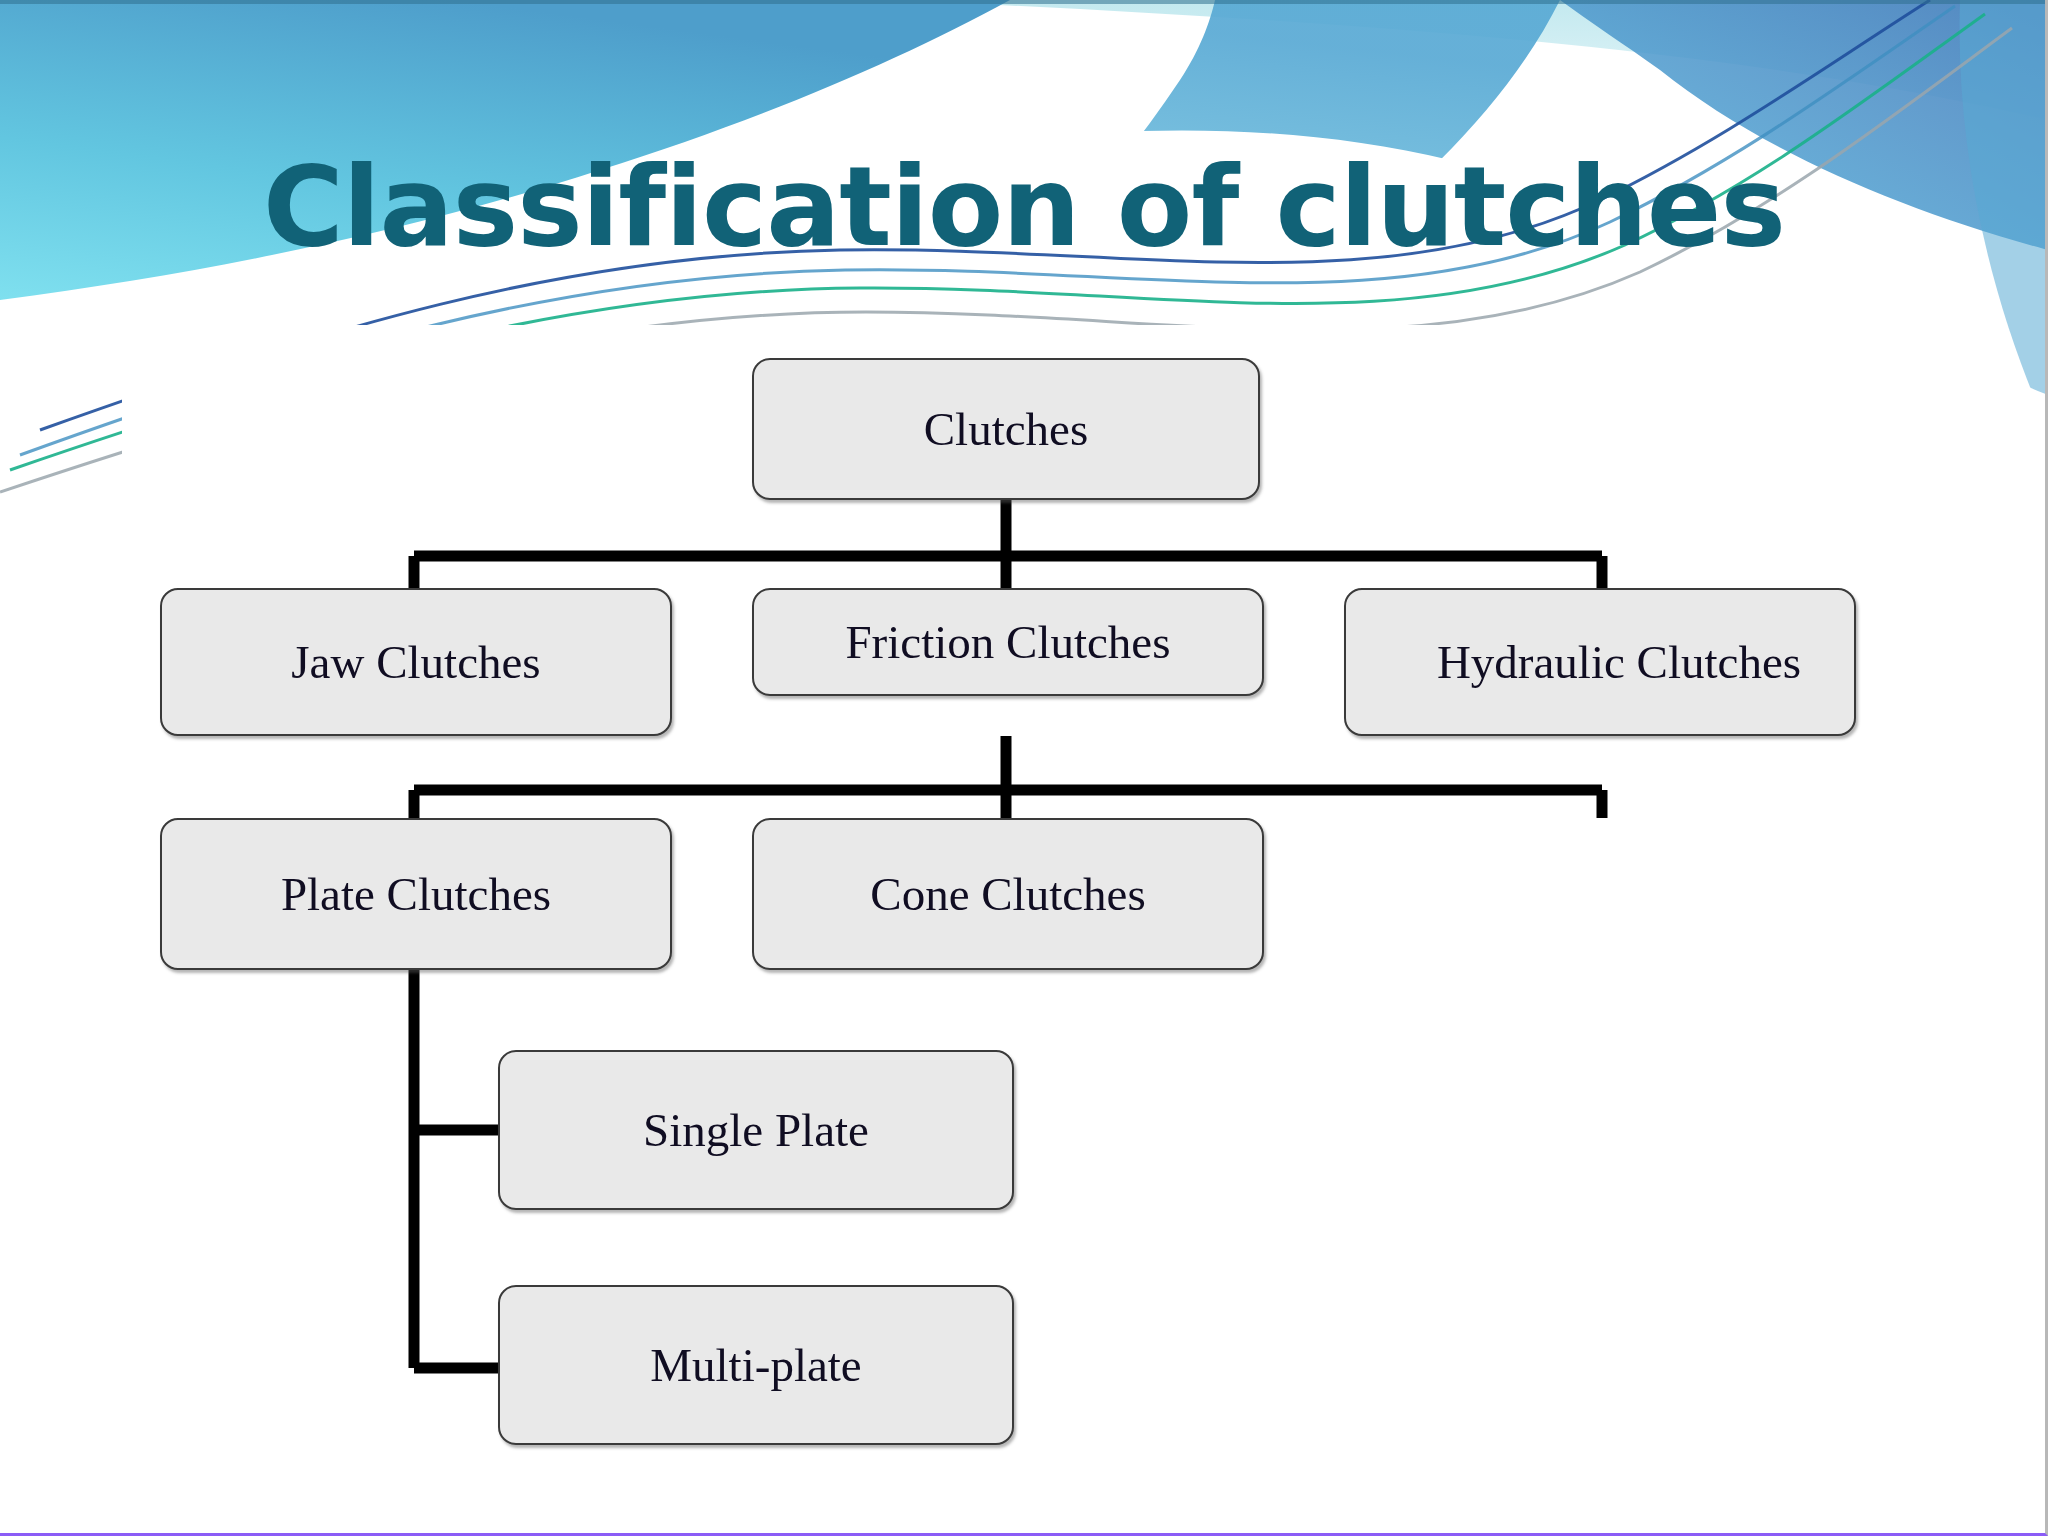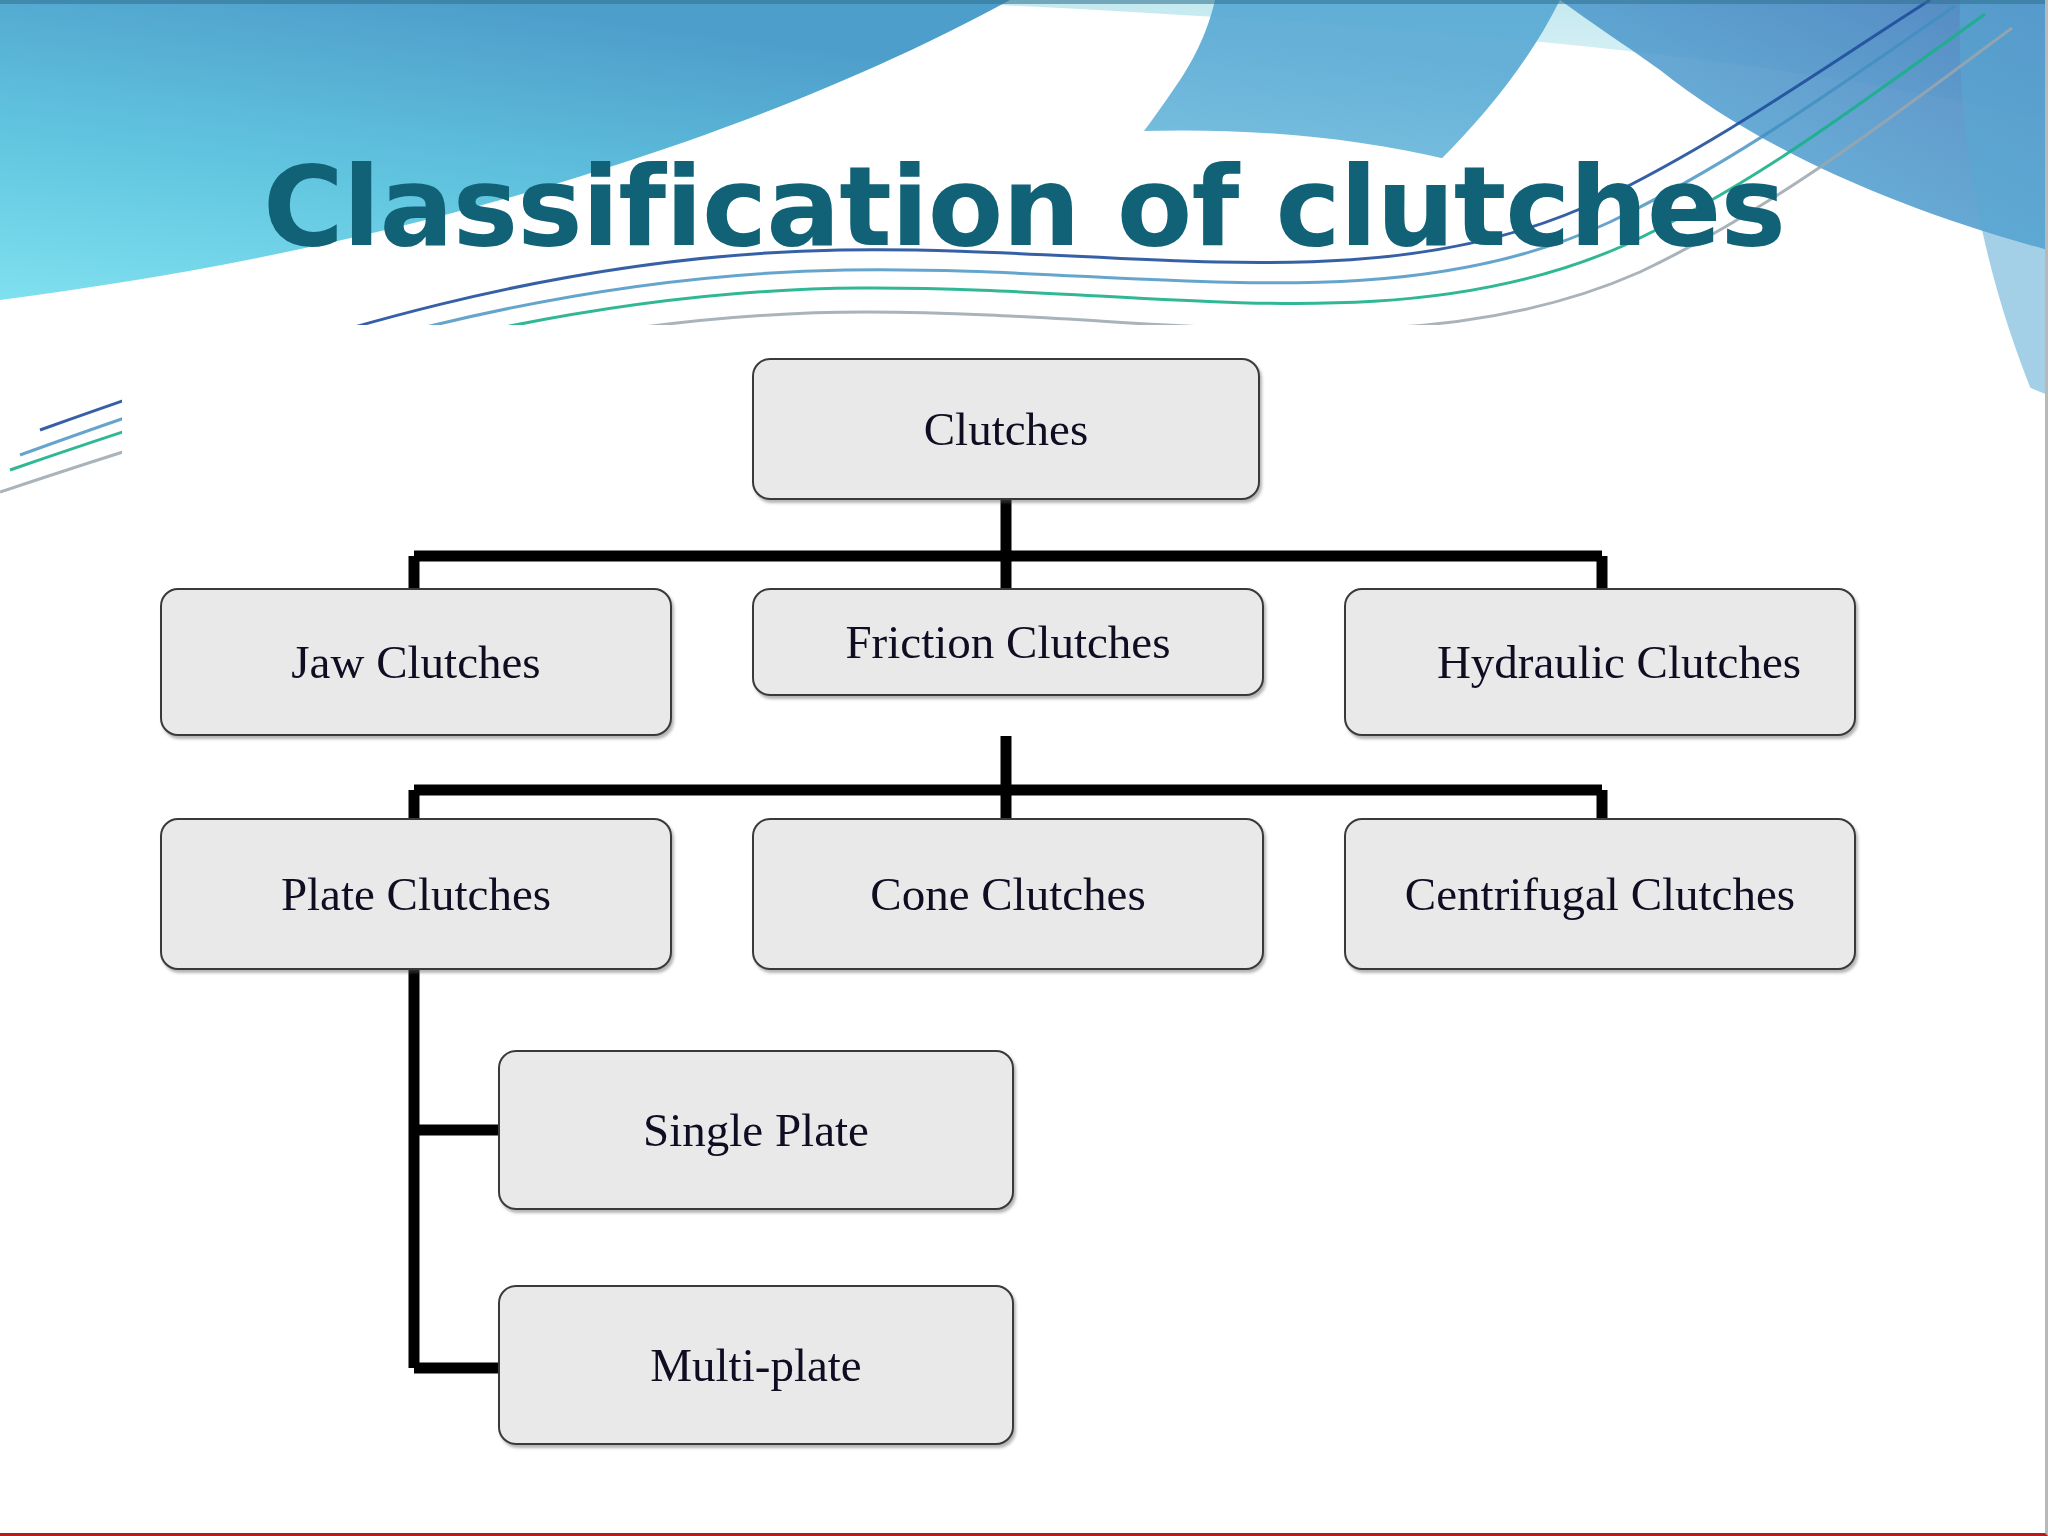--- a/index.html
+++ b/index.html
@@ -12,21 +12,21 @@
     font-family: "Liberation Sans", sans-serif;
   }
   .slide {
     position: relative;
     width: 2048px;
     height: 1536px;
     overflow: hidden;
     background: #e5e5e5;
     box-sizing: border-box;
     border-right: 3px solid #b8b8b8;
-    border-bottom: 3px solid #b91c1c;
+    border-bottom: 3px solid #8b5cf6;
   }
 
   
   .bg-decor {
     position: absolute;
     left: 0; top: 0;
     width: 2048px;
     height: 1536px;
     pointer-events: none;
   }
@@ -227,23 +227,20 @@
     </div>
 
     <div class="node n-plate">
       <span class="node-label">Plate Clutches</span>
     </div>
 
     <div class="node n-cone">
       <span class="node-label">Cone Clutches</span>
     </div>
 
-    <div class="node n-centrifugal">
-      <span class="node-label">Centrifugal Clutches</span>
-    </div>
 
     <div class="node n-single-plate">
       <span class="node-label">Single Plate</span>
     </div>
 
     <div class="node n-multi-plate">
       <span class="node-label">Multi-plate</span>
     </div>
 
   </div>

